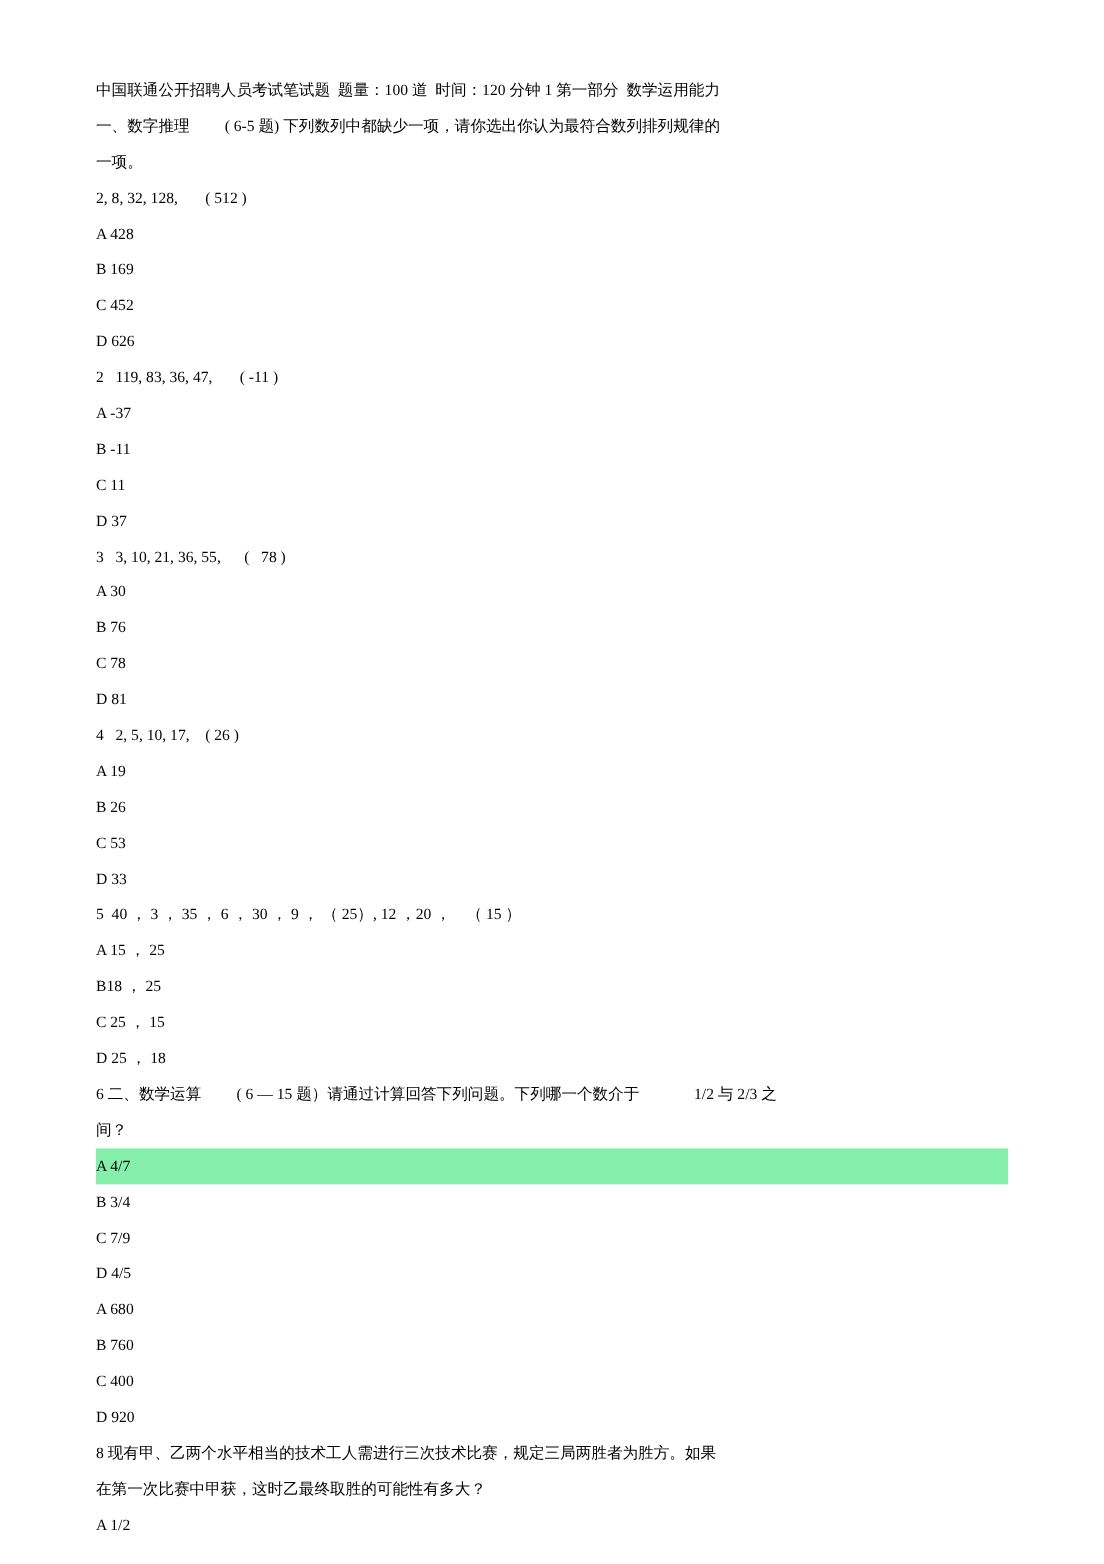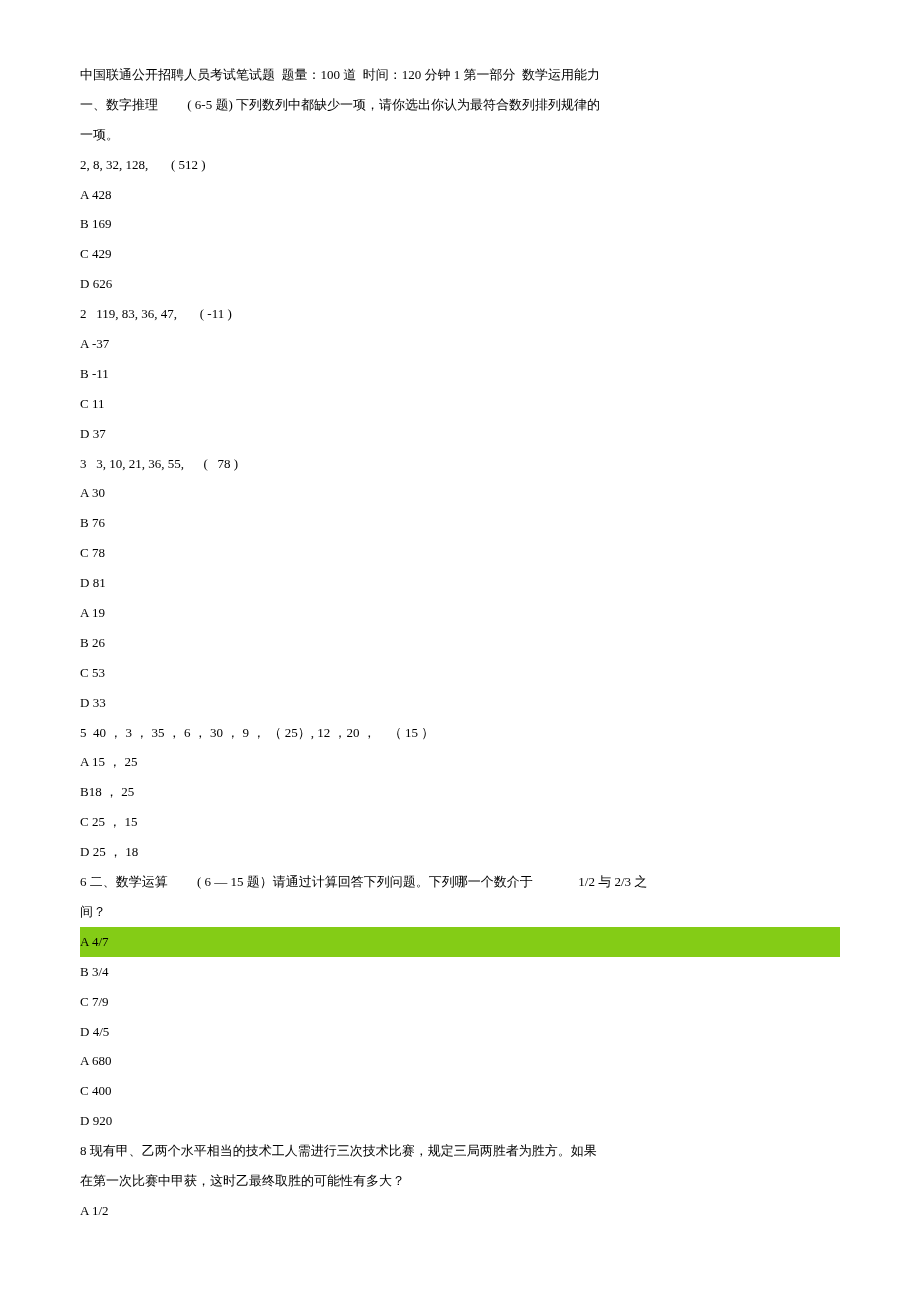--- a/index.html
+++ b/index.html
@@ -14,60 +14,62 @@
       color: #000;
       width: 920px;
       padding: 60px 80px 60px 80px;
       line-height: 2.3;
     }
     .line {
       display: block;
       white-space: pre-wrap;
     }
     .highlight {
-      background-color: #84cc16;
+      background-color: #86efac;
       display: block;
     }
   </style>
 </head>
 <body>
 
 <div id="content">
     <span class="line">中国联通公开招聘人员考试笔试题  题量：100 道  时间：120 分钟 1 第一部分  数学运用能力</span>
     <span class="line">一、数字推理         ( 6-5 题) 下列数列中都缺少一项，请你选出你认为最符合数列排列规律的</span>
     <span class="line">一项。</span>
     <span class="line">2, 8, 32, 128,       ( 512 )</span>
     <span class="line">A 428</span>
     <span class="line">B 169</span>
-    <span class="line">C 429</span>
+    <span class="line">C 452</span>
     <span class="line">D 626</span>
     <span class="line">2   119, 83, 36, 47,       ( -11 )</span>
     <span class="line">A -37</span>
     <span class="line">B -11</span>
     <span class="line">C 11</span>
     <span class="line">D 37</span>
     <span class="line">3   3, 10, 21, 36, 55,      (   78 )</span>
     <span class="line">A 30</span>
     <span class="line">B 76</span>
     <span class="line">C 78</span>
     <span class="line">D 81</span>
+    <span class="line">4   2, 5, 10, 17,    ( 26 )</span>
     <span class="line">A 19</span>
     <span class="line">B 26</span>
     <span class="line">C 53</span>
     <span class="line">D 33</span>
     <span class="line">5  40 ， 3 ， 35 ， 6 ， 30 ， 9 ， （ 25）, 12 ，20 ，    （ 15 ）</span>
     <span class="line">A 15 ， 25</span>
     <span class="line">B18 ， 25</span>
     <span class="line">C 25 ， 15</span>
     <span class="line">D 25 ， 18</span>
     <span class="line">6 二、数学运算         ( 6 — 15 题）请通过计算回答下列问题。下列哪一个数介于              1/2 与 2/3 之</span>
     <span class="line">间？</span>
     <span class="line highlight">A 4/7</span>
     <span class="line">B 3/4</span>
     <span class="line">C 7/9</span>
     <span class="line">D 4/5</span>
     <span class="line">A 680</span>
+    <span class="line">B 760</span>
     <span class="line">C 400</span>
     <span class="line">D 920</span>
     <span class="line">8 现有甲、乙两个水平相当的技术工人需进行三次技术比赛，规定三局两胜者为胜方。如果</span>
     <span class="line">在第一次比赛中甲获，这时乙最终取胜的可能性有多大？</span>
     <span class="line">A 1/2</span>
   </div>
 
 </body></html>

